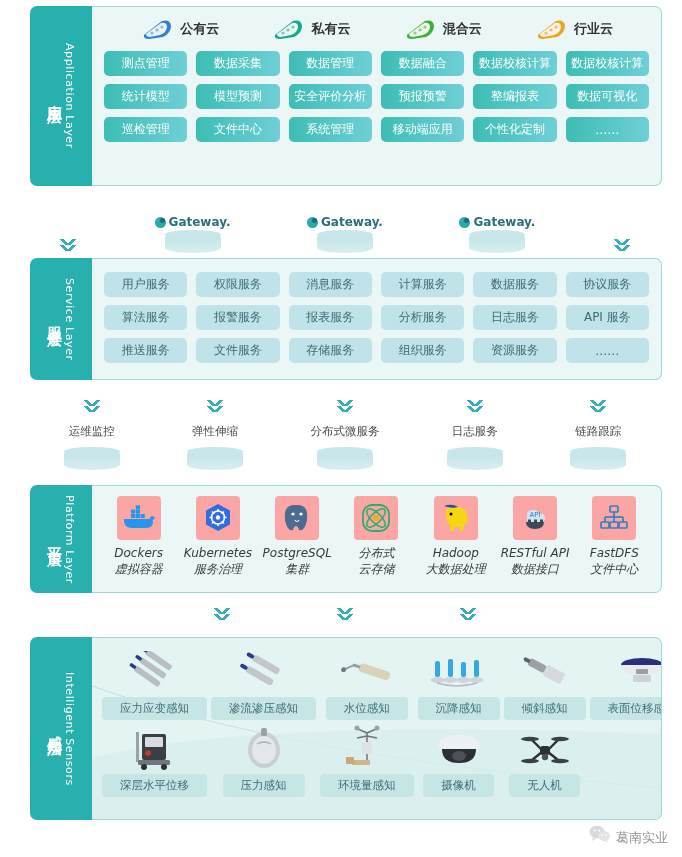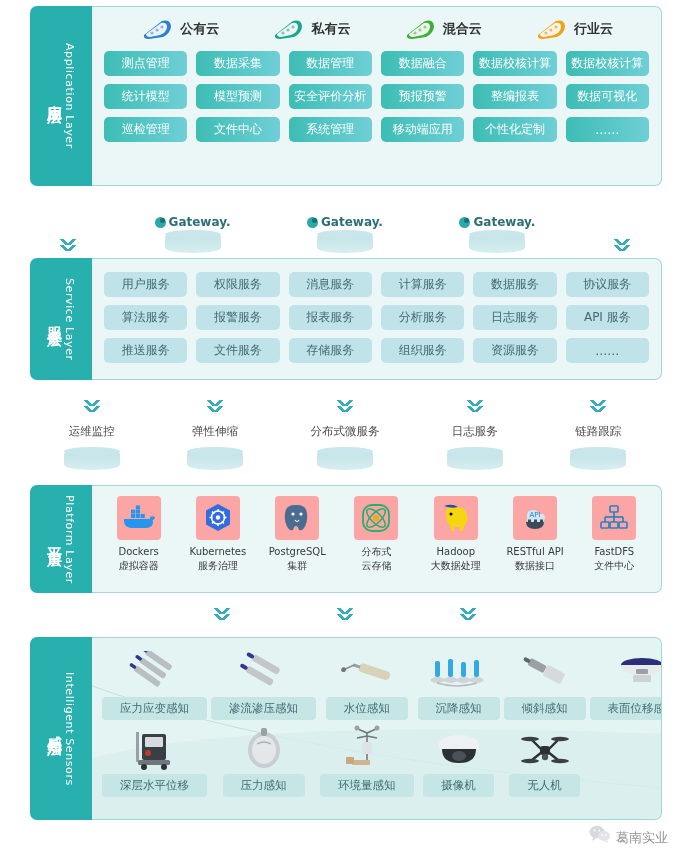--- a/index.html
+++ b/index.html
@@ -173,21 +173,21 @@
     padding: 10px 8px 12px 8px;
     gap: 2px;
   }
   .plat-item { display: flex; flex-direction: column; align-items: center; gap: 5px; }
   .plat-icon {
     width: 44px; height: 44px;
     background: #fca5a5;
     border-radius: 4px;
     display: flex; align-items: center; justify-content: center;
   }
-  .plat-text { text-align: center; font-size: 10px; color: #3a3a3a; line-height: 1.35; }
+  .plat-text { text-align: center; font-size: 12px; color: #3a3a3a; line-height: 1.35; font-style: italic; }
 
   
   .sensor-body { background: #e4f4f3; position: relative; }
   .sensor-deco {
     position: absolute; inset: 0;
     pointer-events: none;
   }
   .sens-grid {
     display: grid;
     grid-template-columns: repeat(6, 1fr);

